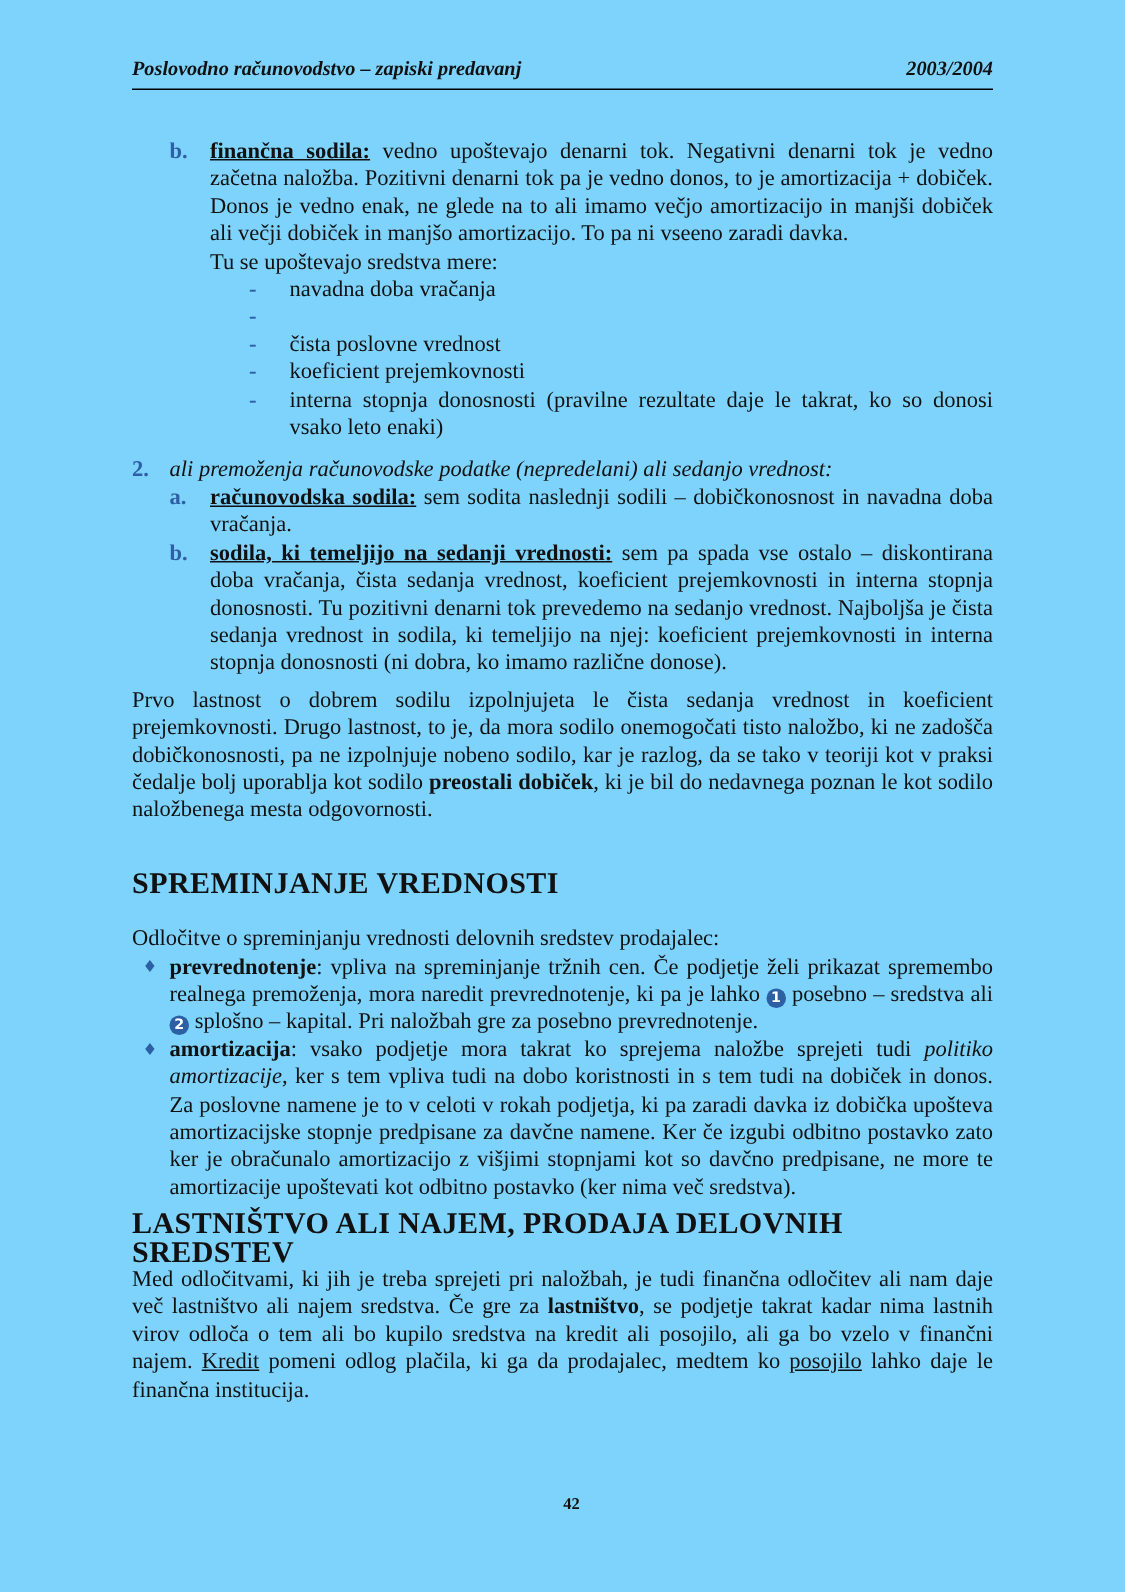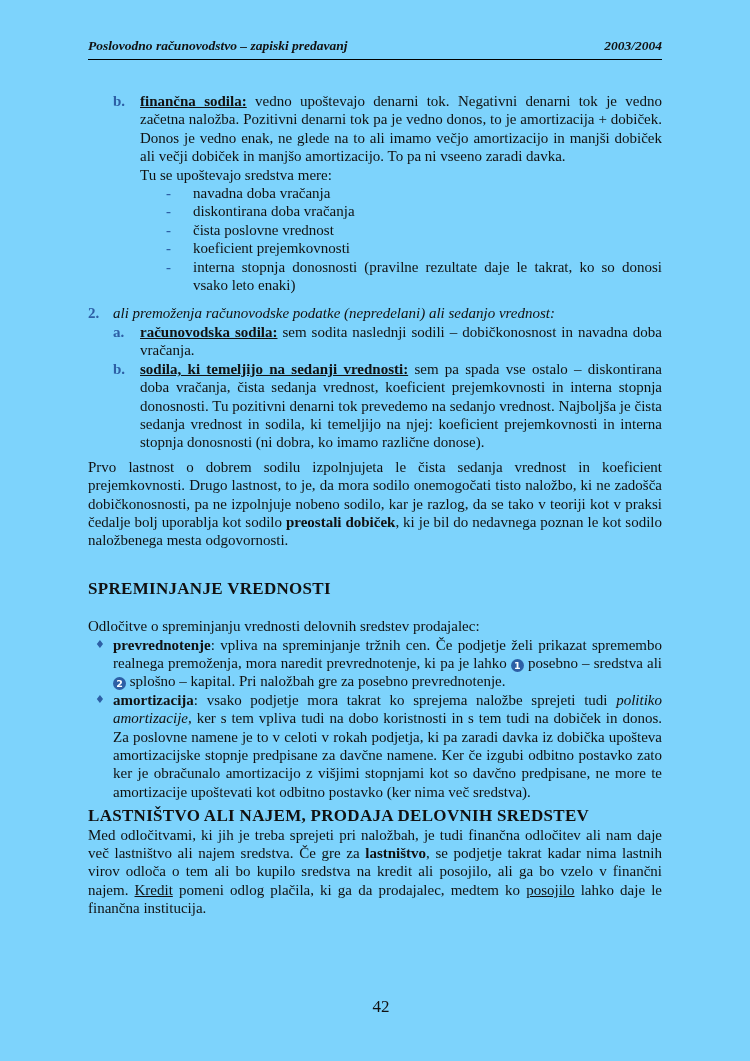--- a/index.html
+++ b/index.html
@@ -60,21 +60,21 @@
     flex: 0 0 18px;
     margin-left: 7px;
     color: var(--accent);
     font-family: "DejaVu Sans", sans-serif;
     font-size: 11px;
     line-height: 18.4px;
   }
   .bullet-li .li-body { flex: 1; min-width: 0; }
   .heading {
     font-weight: bold;
-    font-size: 17px;
+    font-size: 20px;
     letter-spacing: 0.3px;
     text-align: left;
   }
   .it { font-style: italic; }
   .b { font-weight: bold; }
   .u { text-decoration: underline; }
   .badge {
     display: inline-block;
     width: 13px;
     height: 13px;
@@ -95,22 +95,22 @@
   #intro-odlocitve      { margin-top: 19px; }
   #heading-lastnistvo   { margin-top: 6px; }
   #para-lastnistvo      { }
   
   .footer {
     position: absolute;
     left: 12px;
     right: 0;
     top: 997px;
     text-align: center;
-    font-weight: normal;
-    font-size: 17px;
+    font-weight: bold;
+    font-size: 11px;
   }
 </style>
 </head>
 <body>
 
 <div class="page">
 
   <div class="header">
     <span>Poslovodno računovodstvo – zapiski predavanj</span>
     <span>2003/2004</span>
@@ -122,21 +122,20 @@
       <span class="marker indented">b.</span>
       <div class="li-body">
         <p><span class="term">finančna sodila:</span><span> vedno upoštevajo denarni tok. Negativni denarni tok je vedno začetna naložba. Pozitivni denarni tok pa je vedno donos, to je amortizacija + dobiček. Donos je vedno enak, ne glede na to ali imamo večjo amortizacijo in manjši dobiček ali večji dobiček in manjšo amortizacijo. To pa ni vseeno zaradi davka.</span></p>
         <p>Tu se upoštevajo sredstva mere:</p>
         <div class="dash-li">
           <span class="dash">-</span>
           <span class="li-body">navadna doba vračanja</span>
         </div>
         <div class="dash-li">
           <span class="dash">-</span>
-          <span class="li-body">diskontirana doba vračanja</span>
         </div>
         <div class="dash-li">
           <span class="dash">-</span>
           <span class="li-body">čista poslovne vrednost</span>
         </div>
         <div class="dash-li">
           <span class="dash">-</span>
           <span class="li-body">koeficient prejemkovnosti</span>
         </div>
         <div class="dash-li">

